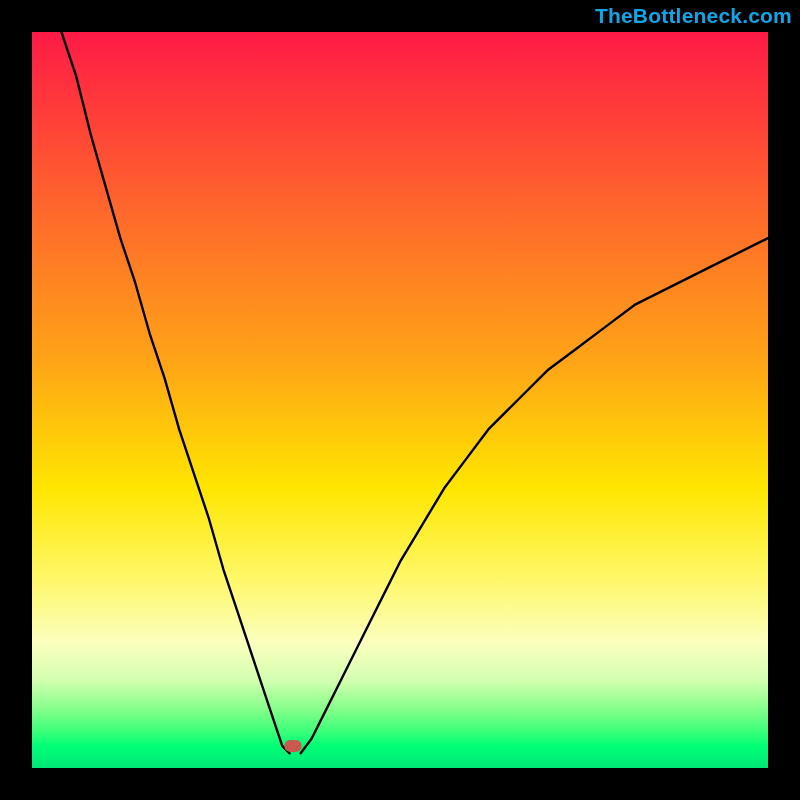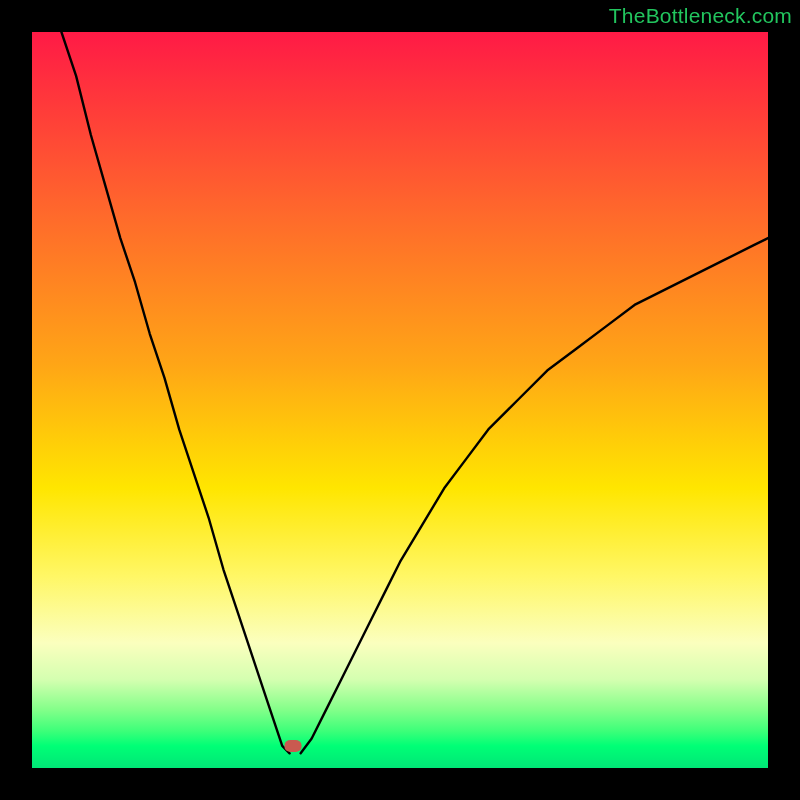--- a/index.html
+++ b/index.html
@@ -51,23 +51,23 @@
     width: 17px;
     height: 12px;
     border-radius: 6px / 5px;
     background: #c95a50;
     transform: translate(-50%, -50%);
   }
   .watermark {
     position: absolute;
     top: 4px;
     right: 8px;
-    color: #22c55e;
+    color: #0ea5e9;
     font-size: 21px;
-    font-weight: 400;
+    font-weight: 700;
     letter-spacing: 0.2px;
   }
 </style>
 </head>
 <body>
 
 <div class="frame">
   <div class="plot">
     <svg class="curve" viewBox="0 0 736 736" preserveAspectRatio="none">
       <path id="curve-left" d="M29.44 0.00 L44.16 44.16 L58.88 103.04 L73.60 154.56 L88.32 206.08 L103.04 250.24 L117.76 301.76 L132.48 345.92 L147.20 397.44 L161.92 441.60 L176.64 485.76 L191.36 537.28 L206.08 581.44 L220.80 625.60 L235.52 669.76 L242.88 691.84 L250.24 713.92 L257.60 721.28" fill="none" stroke="#000" stroke-width="2.4" stroke-linecap="round" stroke-linejoin="round"></path>

